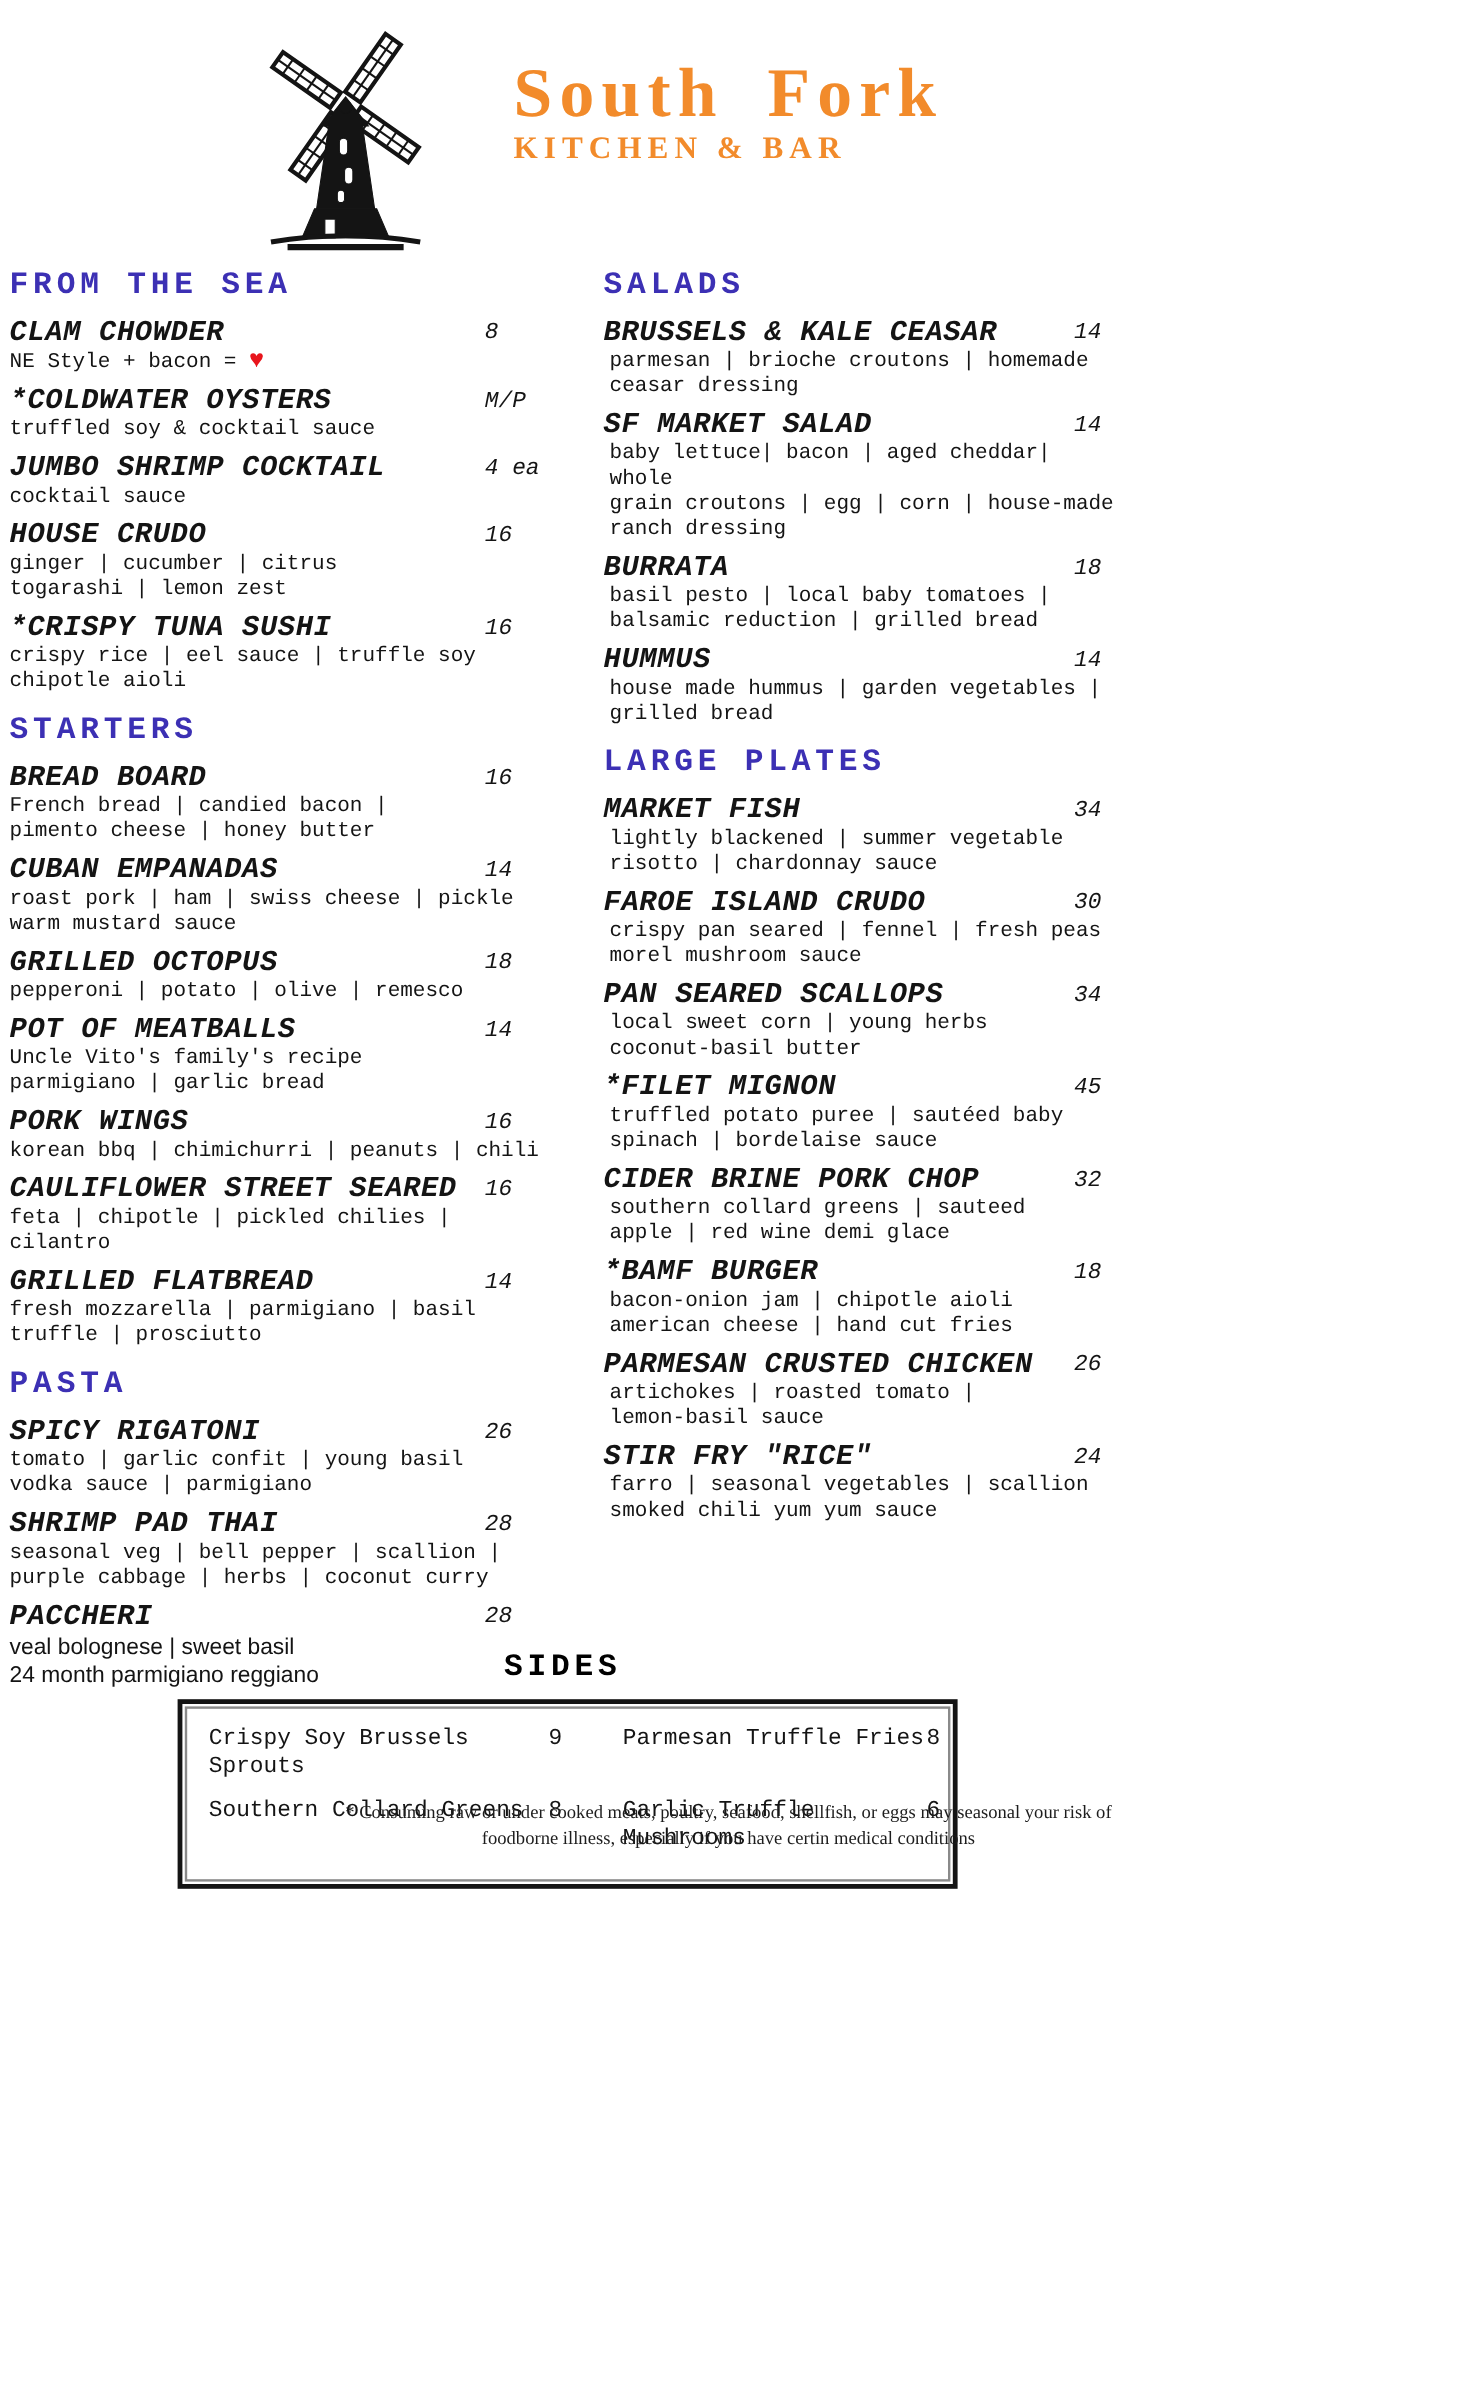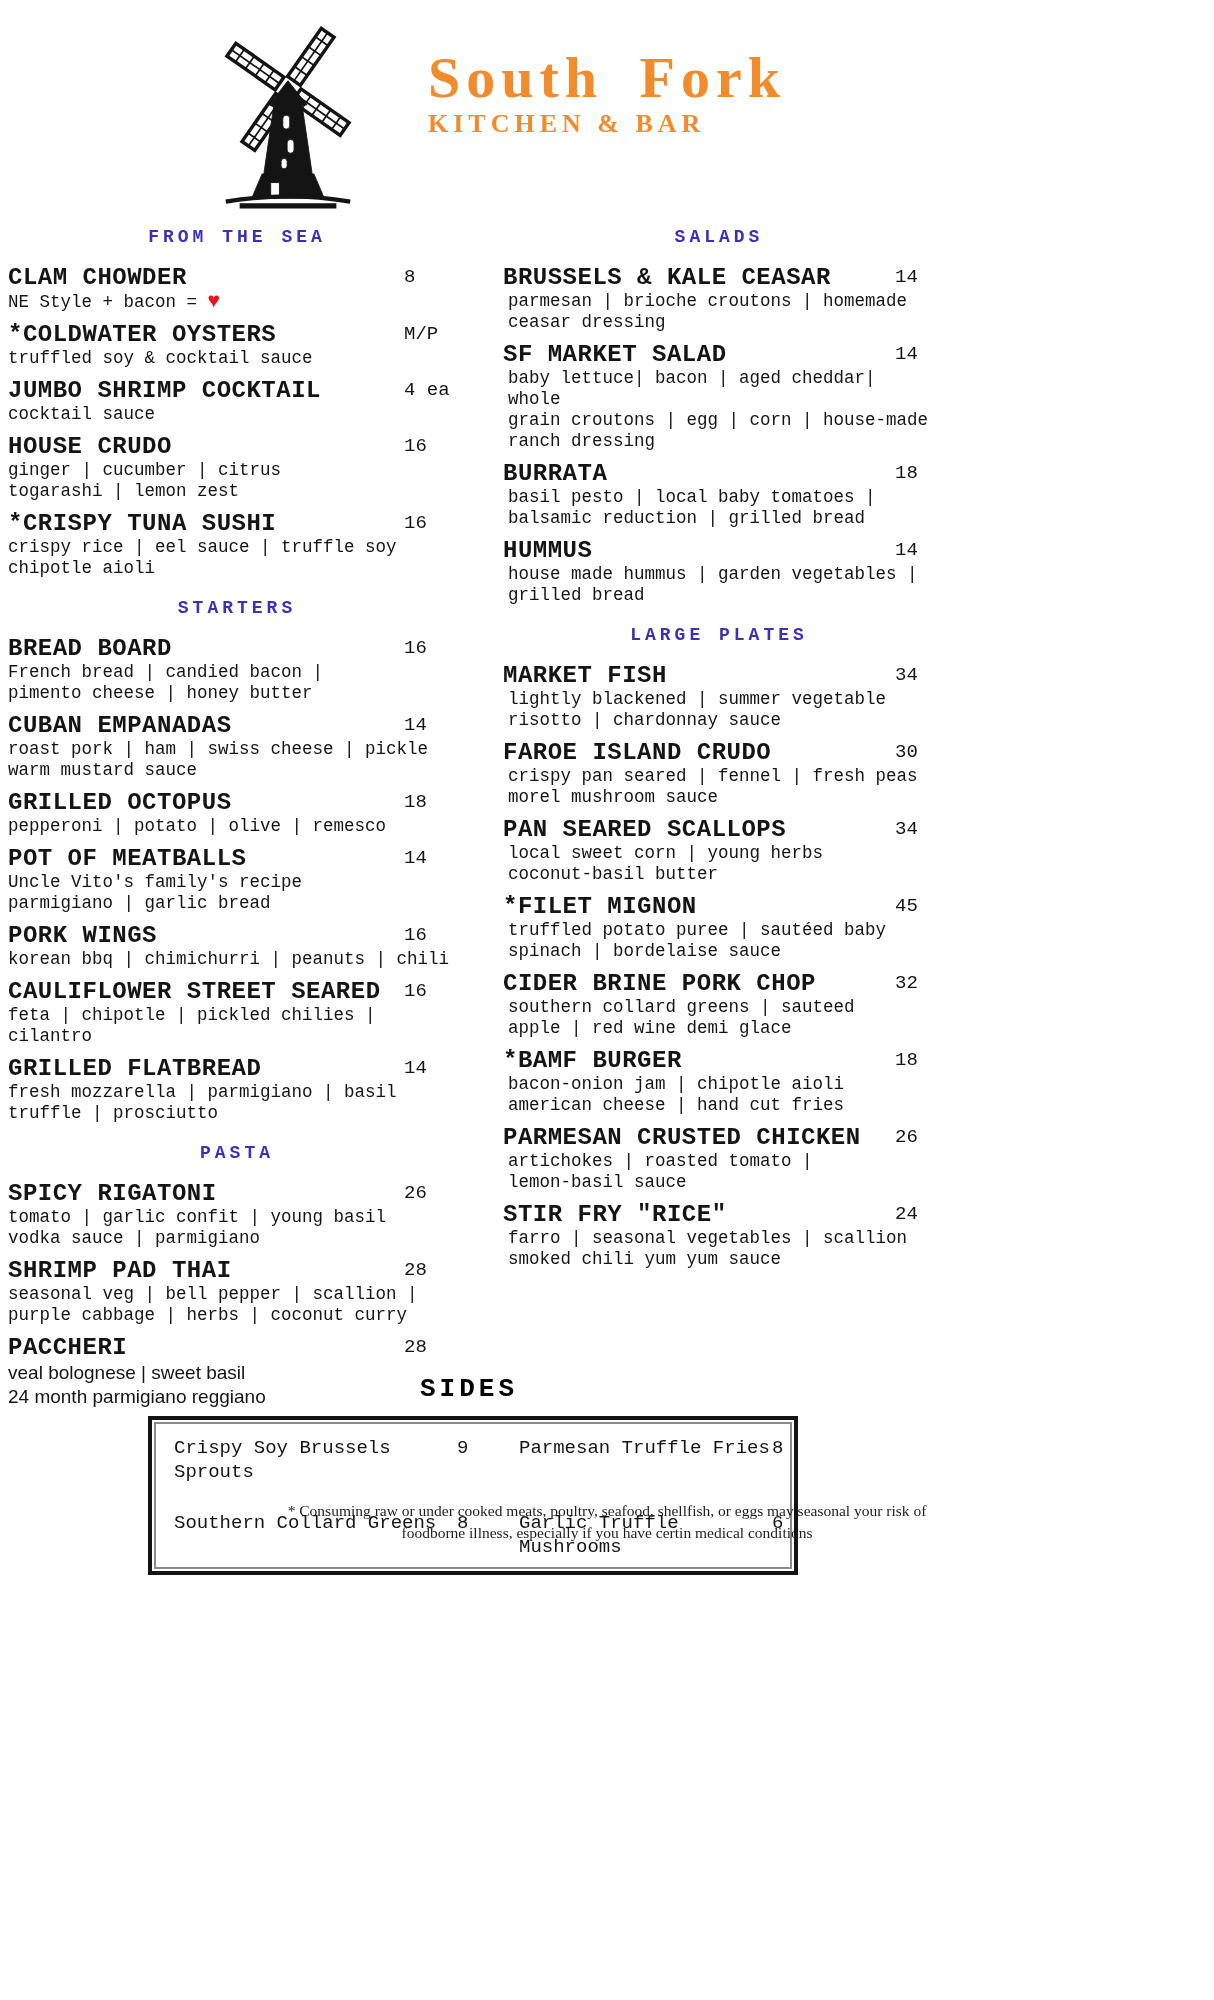--- a/index.html
+++ b/index.html
@@ -9,38 +9,38 @@
   #logo{position:absolute;left:198px;top:22px;width:180px;height:190px;}
   #titleblock{position:absolute;left:428px;top:48px;width:450px;}
   .brand-title{font-family:"Liberation Serif","DejaVu Serif",serif;font-weight:700;
     font-size:58px;line-height:1.05;color:#F28B2B;letter-spacing:6px;word-spacing:16px;}
   .brand-sub{font-family:"Liberation Serif","DejaVu Serif",serif;font-weight:700;
     font-size:26px;color:#F28B2B;letter-spacing:5px;margin-top:0px;}
   
   .col{position:absolute;top:222px;}
   #col-left{left:8px;width:458px;}
   #col-right{left:503px;width:432px;}
-  .sec-heading{text-align:center;color:#3C30B4;font-weight:700;font-size:18px;
+  .sec-heading{color:#3C30B4;font-weight:700;font-size:26px;
     line-height:30px;letter-spacing:4px;margin:0 0 12px 0;}
   .sec-heading.mt{margin-top:14px;}
   .it{margin-bottom:8px;}
-  .ih{display:flex;align-items:flex-start;}
+  .ih{display:flex;align-items:flex-start;font-style:italic;}
   .inm{font-weight:700;font-size:24px;line-height:27px;letter-spacing:0.5px;white-space:nowrap;}
   .ipr{margin-left:auto;flex:0 0 62px;font-size:19px;line-height:27px;text-align:left;}
   #col-right .ipr{flex:0 0 40px;}
   .ids{font-size:17.5px;line-height:21px;white-space:pre-line;letter-spacing:0px;}
   #col-right .ids{padding-left:5px;}
   .ids.sans{font-family:"Liberation Sans","DejaVu Sans",sans-serif;font-size:19px;line-height:24px;}
   .heart{color:#E8151C;font-size:21px;line-height:21px;}
   
   #sides-heading{position:absolute;top:1374px;left:148px;width:642px;text-align:center;
     color:#000000;font-weight:700;font-size:26px;letter-spacing:4px;}
   #sides-box{position:absolute;top:1416px;left:148px;width:642px;border:4px solid #141414;}
-  #sides-inner{border:2px solid #8a8a8a;margin:2px;padding:12px 10px 8px 18px;
-    display:grid;grid-template-columns:283px 62px 253px auto;row-gap:27px;}
+  #sides-inner{border:2px solid #8a8a8a;margin:2px;padding:12px 10px 22px 18px;
+    display:grid;grid-template-columns:283px 62px 253px auto;row-gap:12px;}
   .side-name{font-size:19px;line-height:24px;}
   .side-price{font-size:19px;line-height:24px;}
   
   #footer{position:absolute;top:1500px;left:0;width:1214px;text-align:center;
     font-family:"Liberation Serif","DejaVu Serif",serif;font-size:15.5px;line-height:1.45;color:#1d1d1d;}
 </style>
 </head>
 <body>
 
 <div id="page">

